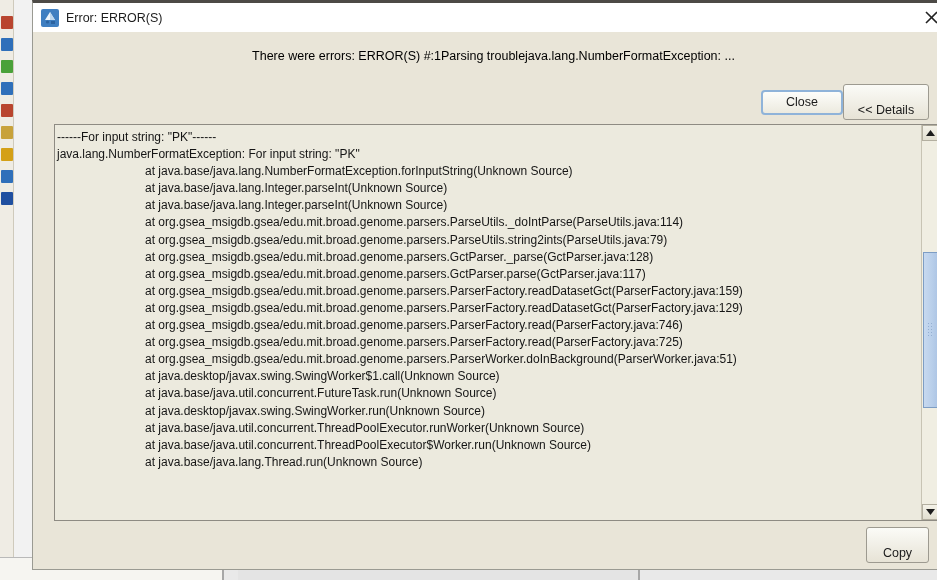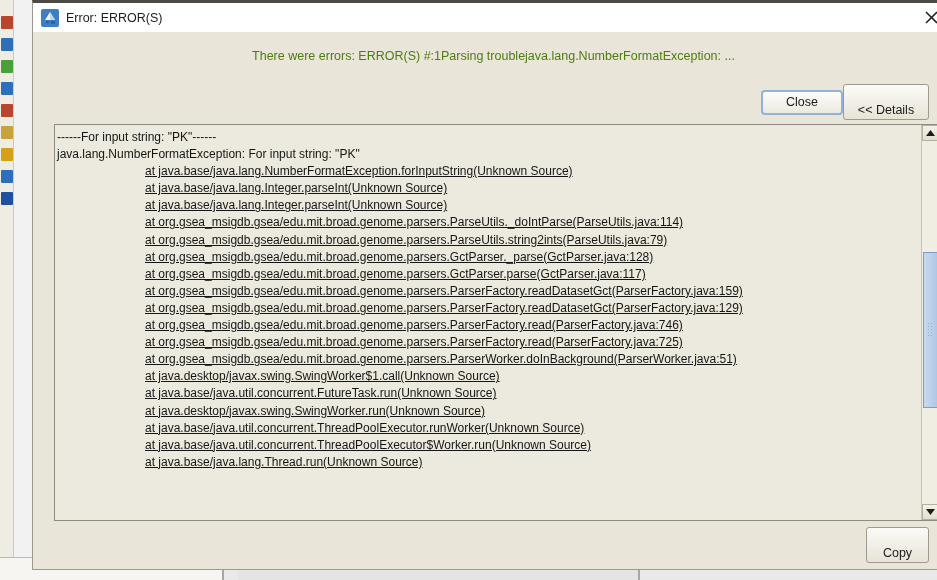--- a/index.html
+++ b/index.html
@@ -117,21 +117,21 @@
   #message-row {
     flex: none;
     height: 48px;
     display: flex;
     align-items: center;
     justify-content: center;
     padding: 0 30px;
   }
   #message-text {
     font-size: 12.5px;
-    color: #4d7c0f;
+    color: #000000;
     white-space: nowrap;
   }
 
   
   #button-row {
     flex: none;
     height: 44px;
     display: flex;
     align-items: center;
     justify-content: flex-end;
@@ -184,21 +184,21 @@
     flex: 1 1 auto;
     padding: 4px 2px 2px 2px;
     font-family: "Liberation Sans", sans-serif;
     font-size: 12px;
     line-height: 17.1px;
     color: #151515;
     white-space: pre;
     overflow: hidden;
   }
   .stack-line { display: block; }
-  .stack-line.indent { padding-left: 88px; text-decoration: underline; }
+  .stack-line.indent { padding-left: 88px; }
 
   
   #details-scrollbar {
     width: 17px;
     flex: none;
     background: #eceade;
     border-left: 1px solid #c8c4b4;
     display: flex;
     flex-direction: column;
     position: relative;

